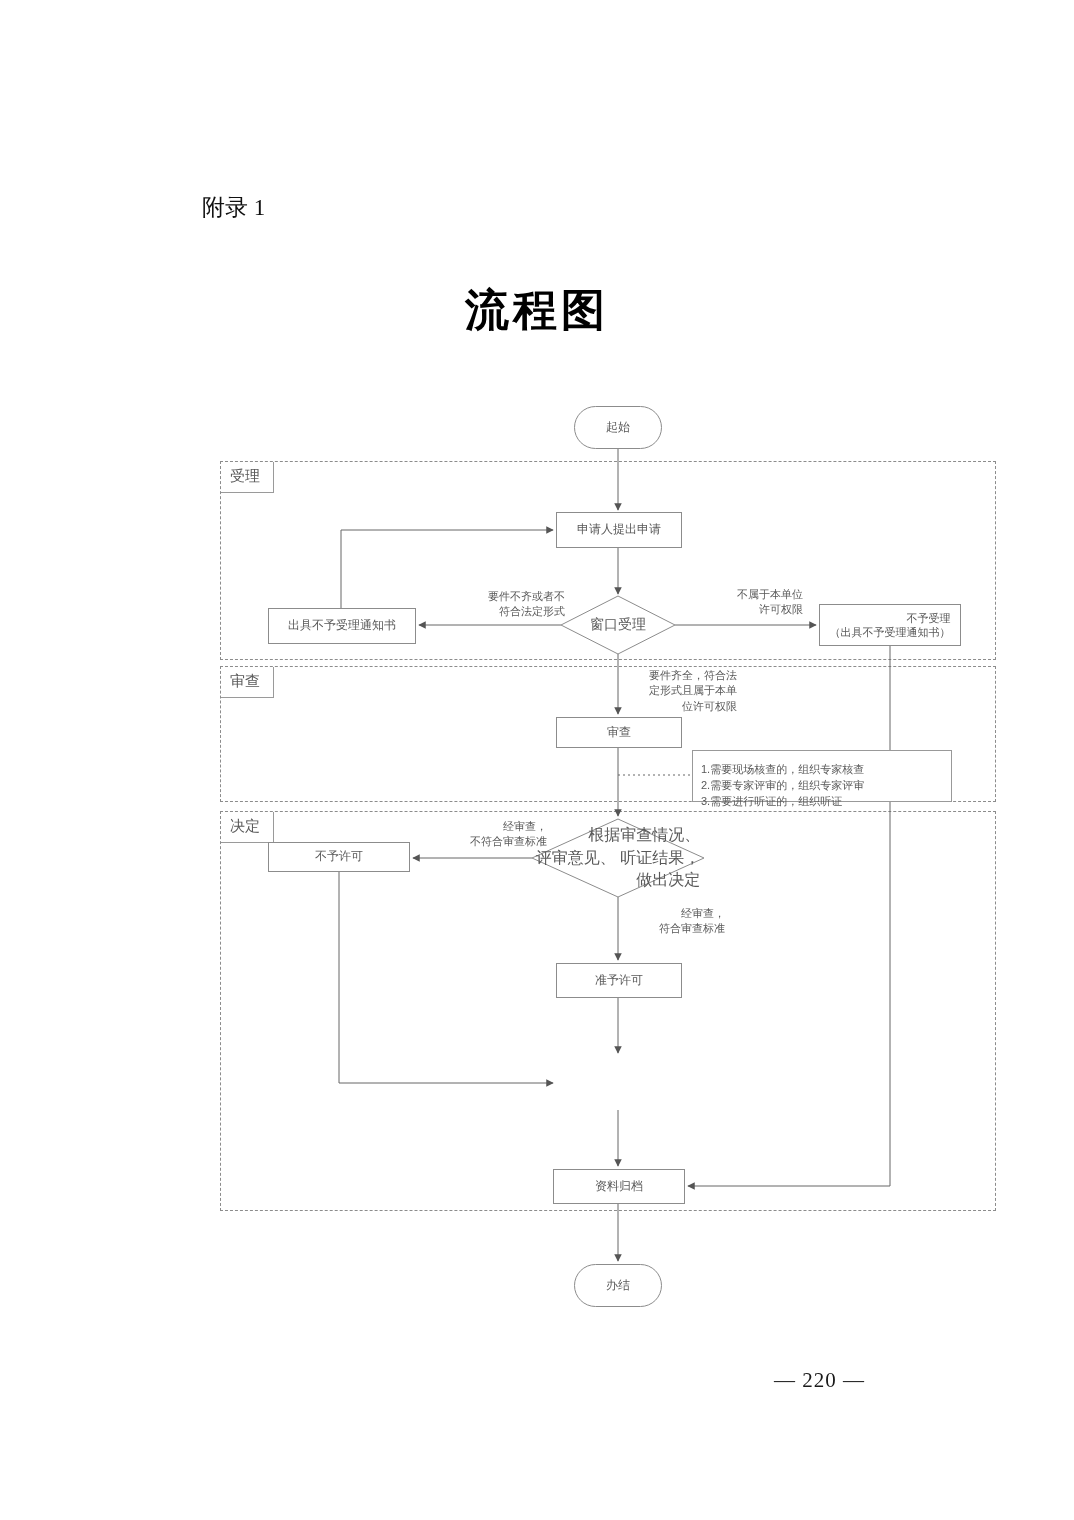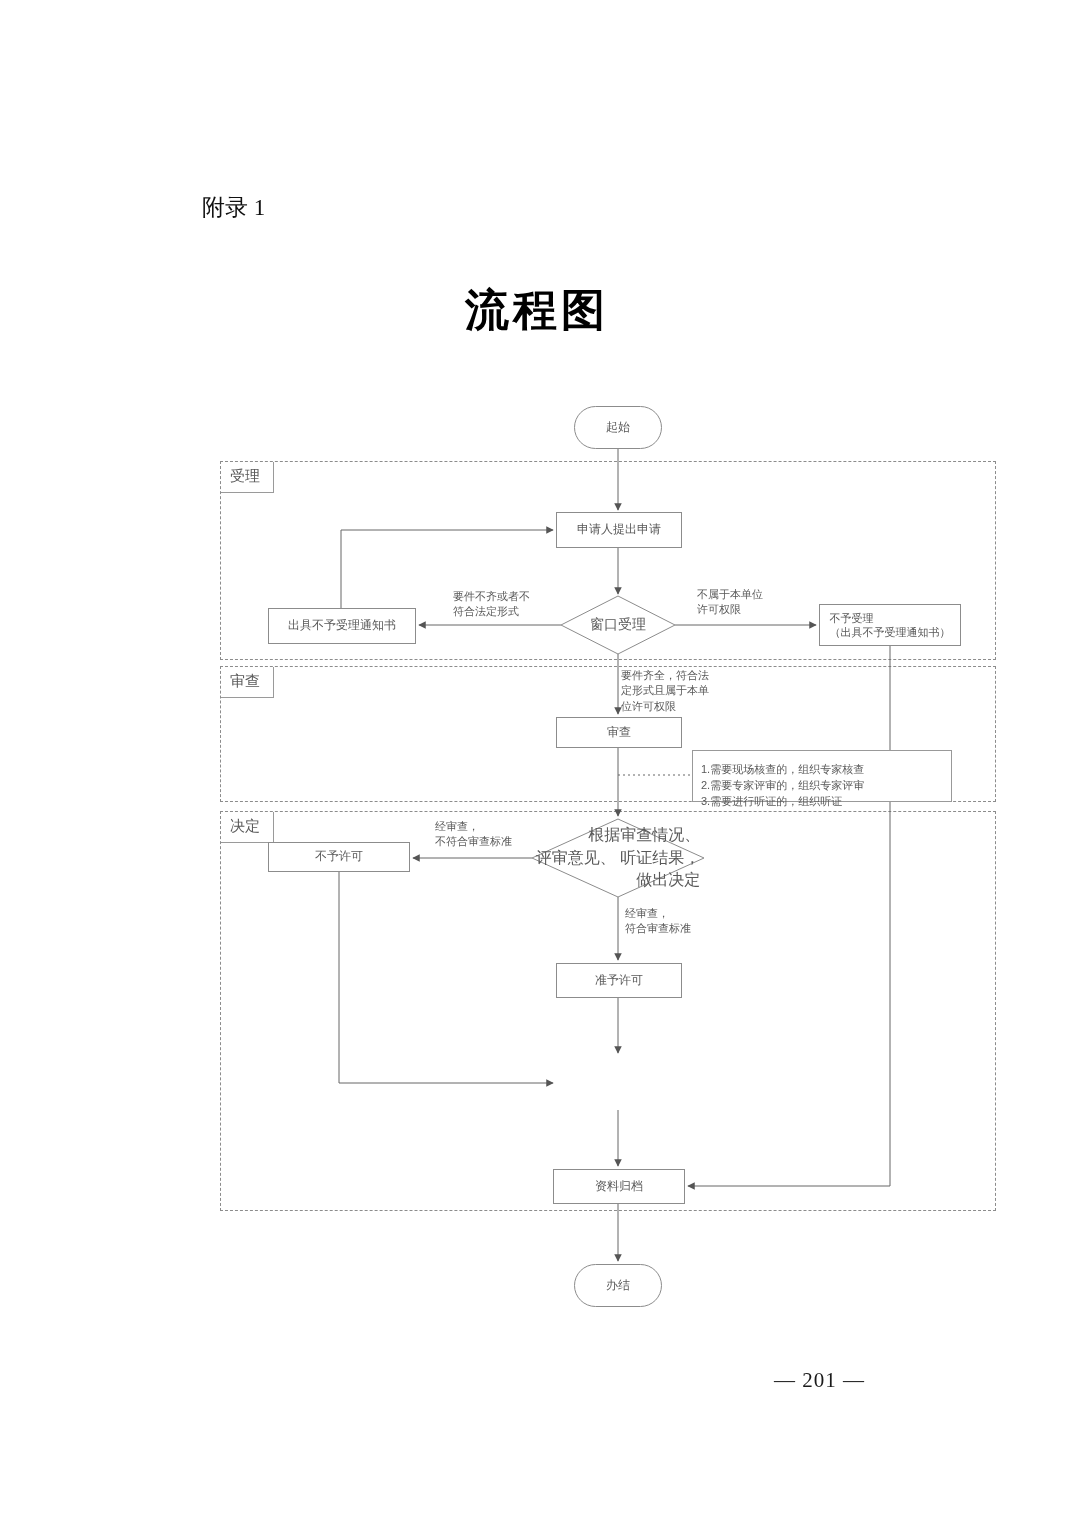--- a/index.html
+++ b/index.html
@@ -8,28 +8,28 @@
   .page { position:relative; width:924px; height:1520px; background:#fff; margin:2px auto; overflow:hidden; }
   .appendix { position:absolute; left:127px; top:190px; font-size:23px; color:#111;
               font-family:"Liberation Serif","DejaVu Serif",serif; }
   .title { position:absolute; left:0; width:100%; top:279px; text-align:center; font-size:44px;
            font-weight:bold; color:#000; letter-spacing:4px;
            font-family:"Liberation Serif","DejaVu Serif",serif; }
   svg.connectors { position:absolute; left:0; top:0; z-index:1; pointer-events:none; }
   .section { position:absolute; border:1.5px dashed #8c8c8c; z-index:0; background:transparent; }
   .section-label { position:absolute; left:0; top:0; padding:5px 13px 6px 9px; font-size:15px; color:#595959;
                    border-right:1px solid #9a9a9a; border-bottom:1px solid #9a9a9a; background:#fff; }
-  .node { position:absolute; display:flex; align-items:center; justify-content:center; text-align:left;
+  .node { position:absolute; display:flex; align-items:center; justify-content:center; text-align:right;
           background:#fff; border:1px solid #8c8c8c; color:#595959; font-size:12px; z-index:2;
           white-space:pre-line; line-height:1.3; padding:2px 4px; }
   .small { font-size:11px; }
   .stadium { border-radius:22px; }
   .diamond-text { position:absolute; display:flex; align-items:center; justify-content:center; text-align:center;
                   color:#595959; z-index:2; white-space:pre-line; background:transparent; }
-  .label { position:absolute; color:#595959; font-size:11px; text-align:left; z-index:2;
+  .label { position:absolute; color:#595959; font-size:11px; text-align:right; z-index:2;
            white-space:pre-line; line-height:1.4; }
   .note { position:absolute; border:1px solid #999; background:#fff; color:#595959; font-size:11px;
           line-height:1.45; padding:11px 8px; z-index:2; white-space:pre-line; text-align:left; }
   .page-number { position:absolute; right:134px; top:1366px; font-size:21px; color:#1a1a1a;
                  font-family:"Liberation Serif","DejaVu Serif",serif; letter-spacing:1px; }
 </style>
 </head>
 <body>
 
 <div class="page">
@@ -109,14 +109,14 @@
 位许可权限</div>
   <div class="label" style="left:360px; top:817px; width:112px;">经审查，
 不符合审查标准</div>
   <div class="label" style="left:550px; top:904px; width:100px;">经审查，
 符合审查标准</div>
 
   <div class="note" style="left:617px; top:748px; width:260px; height:52px;">1.需要现场核查的，组织专家核查
 2.需要专家评审的，组织专家评审
 3.需要进行听证的，组织听证</div>
 
-  <div class="page-number">— 201 —</div>
+  <div class="page-number">— 220 —</div>
 </div>
 
 </body></html>

